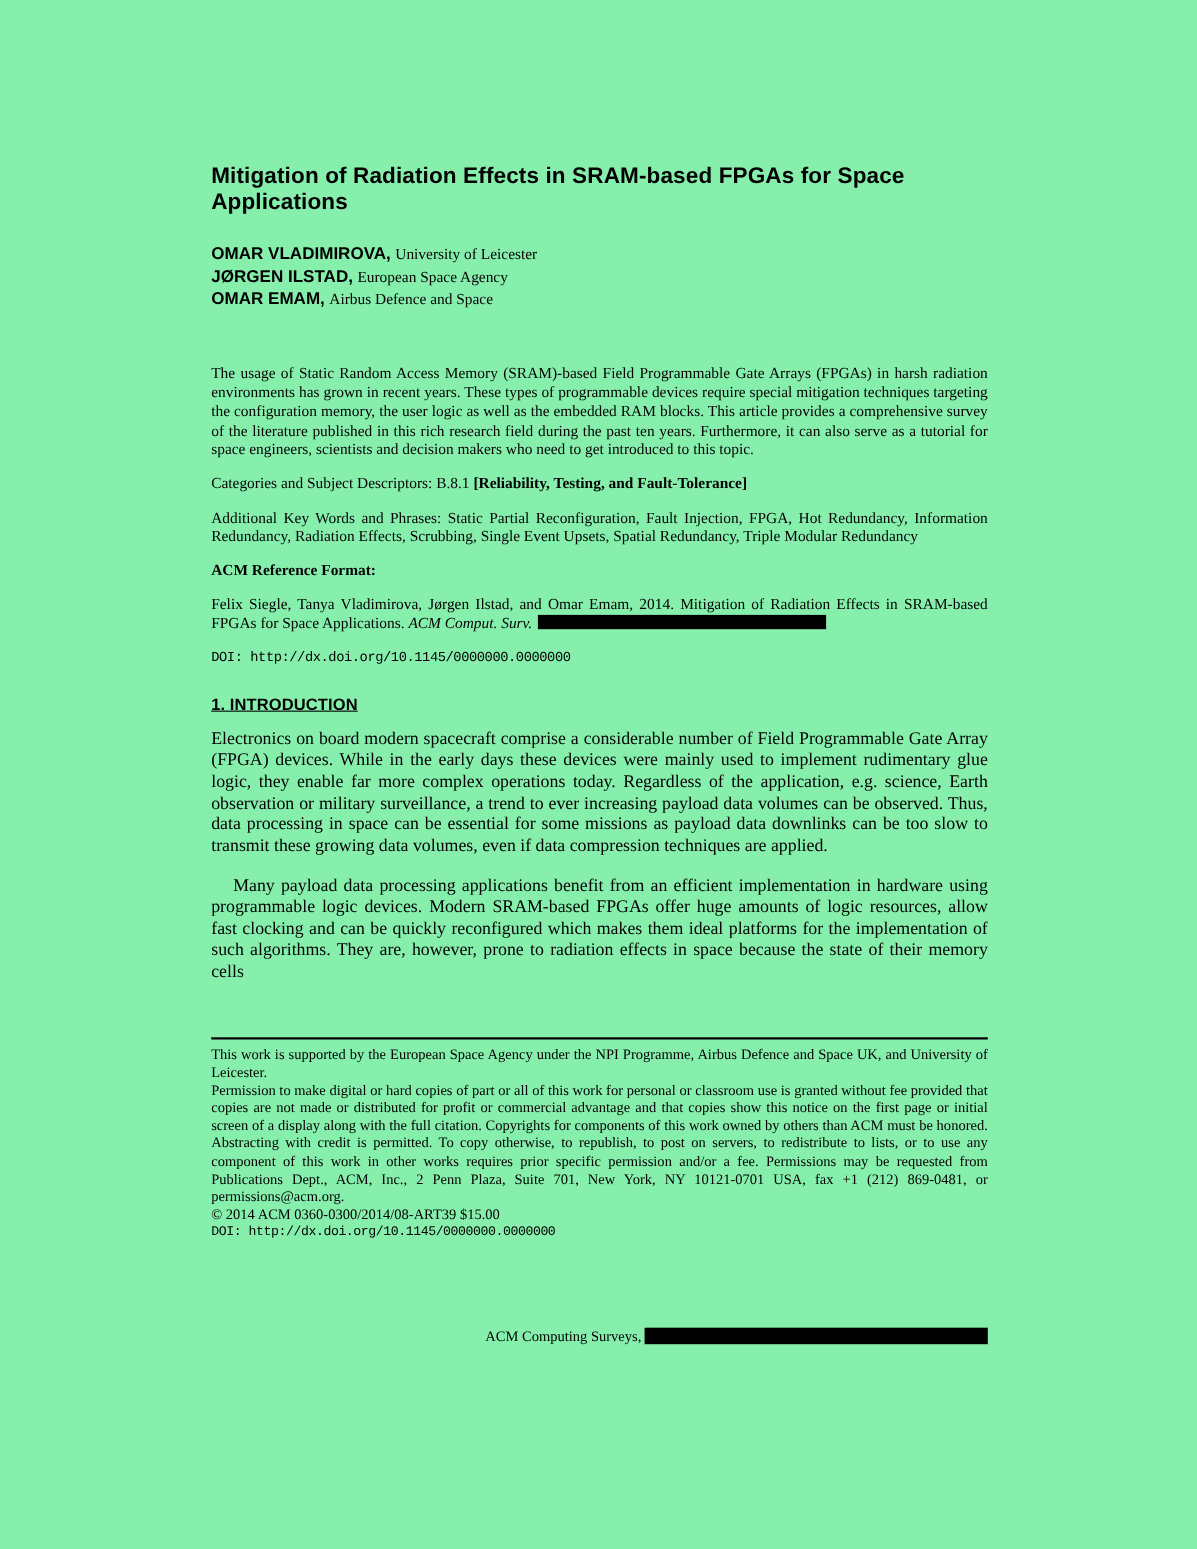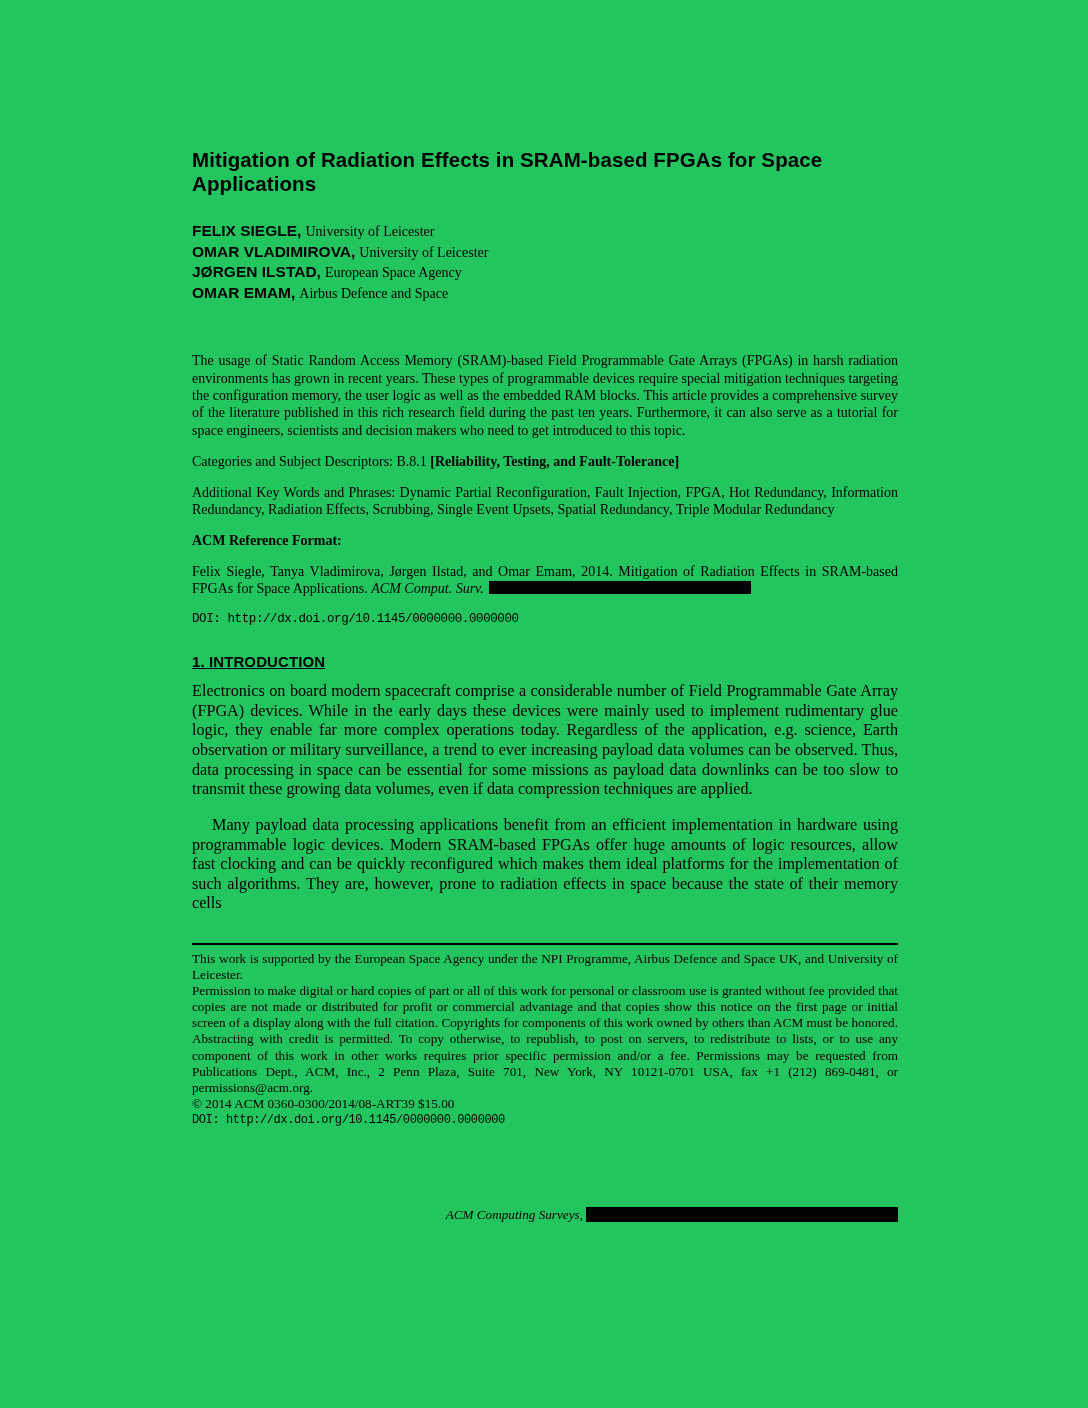--- a/index.html
+++ b/index.html
@@ -4,21 +4,21 @@
 <style>
   html, body { margin: 0; padding: 0; }
   body {
     width: 1088px; height: 1408px;
     background: #ffffff;
     font-family: "Liberation Serif", "DejaVu Serif", serif;
     color: #000000;
     position: relative;
     -webkit-font-smoothing: antialiased;
   }
-  .page { position: absolute; inset: 0; background: #22c55e; overflow: hidden; }
+  .page { position: absolute; inset: 0; background: #86efac; overflow: hidden; }
   .content { position: absolute; left: 192px; top: 148px; width: 706px; }
 
   .title {
     font-family: "Liberation Sans", "DejaVu Sans", sans-serif;
     font-weight: bold; font-size: 20.5px; line-height: 1.18;
     letter-spacing: 0.1px; margin: 0;
   }
 
   .authors { margin-top: 25px; }
   .author-line { line-height: 19.5px; white-space: nowrap; }
@@ -65,60 +65,56 @@
     position: absolute; left: 192px; top: 943px; width: 706px;
   }
   .footnote-rule { border: 0; border-top: 2px solid #000; margin: 0 0 6px 0; }
   .footnote p {
     margin: 0; font-size: 13.2px; line-height: 16.1px; text-align: justify;
   }
   .footnote .doi-line { font-size: 12px; }
 
   .page-footer {
     position: absolute; left: 192px; top: 1207px; width: 706px;
-    text-align: right; font-size: 13.2px; white-space: nowrap; font-style: italic;
+    text-align: right; font-size: 13.2px; white-space: nowrap;
   }
   .redact-footer {
     display: inline-block; background: #000;
     width: 312px; height: 15px; vertical-align: -3px; margin-left: 3px;
   }
 </style>
 </head>
 <body>
 
 <div class="page">
   <div class="content">
 
     <h1 class="title">Mitigation of Radiation Effects in SRAM-based FPGAs for Space Applications</h1>
 
     <div class="authors">
-      <div class="author-line">
-        <span class="author-name">FELIX SIEGLE,</span>
-        <span class="author-affil">University of Leicester</span>
-      </div>
       <div class="author-line">
         <span class="author-name">OMAR VLADIMIROVA,</span>
         <span class="author-affil">University of Leicester</span>
       </div>
       <div class="author-line">
         <span class="author-name">JØRGEN ILSTAD,</span>
         <span class="author-affil">European Space Agency</span>
       </div>
       <div class="author-line">
         <span class="author-name">OMAR EMAM,</span>
         <span class="author-affil">Airbus Defence and Space</span>
       </div>
     </div>
 
     <p class="abstract">The usage of Static Random Access Memory (SRAM)-based Field Programmable Gate Arrays (FPGAs) in harsh radiation environments has grown in recent years. These types of programmable devices require special mitigation techniques targeting the configuration memory, the user logic as well as the embedded RAM blocks. This article provides a comprehensive survey of the literature published in this rich research field during the past ten years. Furthermore, it can also serve as a tutorial for space engineers, scientists and decision makers who need to get introduced to this topic.</p>
 
     <p class="meta meta-block"><span>Categories and Subject Descriptors: B.8.1 </span><span class="bold">[Reliability, Testing, and Fault-Tolerance]</span></p>
 
 
-    <p class="meta meta-block">Additional Key Words and Phrases: Dynamic Partial Reconfiguration, Fault Injection, FPGA, Hot Redundancy, Information Redundancy, Radiation Effects, Scrubbing, Single Event Upsets, Spatial Redundancy, Triple Modular Redundancy</p>
+    <p class="meta meta-block">Additional Key Words and Phrases: Static Partial Reconfiguration, Fault Injection, FPGA, Hot Redundancy, Information Redundancy, Radiation Effects, Scrubbing, Single Event Upsets, Spatial Redundancy, Triple Modular Redundancy</p>
 
     <p class="meta ref-heading">ACM Reference Format:</p>
     <p class="ref-citation"><span>Felix Siegle, Tanya Vladimirova, Jørgen Ilstad, and Omar Emam, 2014. Mitigation of Radiation Effects in SRAM-based FPGAs for Space Applications. </span><span class="italic">ACM Comput. Surv.</span><span class="redact-inline"></span></p>
     <p class="doi-line">DOI: http://dx.doi.org/10.1145/0000000.0000000</p>
 
     <h2 class="section-heading">1. INTRODUCTION</h2>
     <p class="body-para">Electronics on board modern spacecraft comprise a considerable number of Field Programmable Gate Array (FPGA) devices. While in the early days these devices were mainly used to implement rudimentary glue logic, they enable far more complex operations today. Regardless of the application, e.g. science, Earth observation or military surveillance, a trend to ever increasing payload data volumes can be observed. Thus, data processing in space can be essential for some missions as payload data downlinks can be too slow to transmit these growing data volumes, even if data compression techniques are applied.</p>
     <p class="body-para indent">Many payload data processing applications benefit from an efficient implementation in hardware using programmable logic devices. Modern SRAM-based FPGAs offer huge amounts of logic resources, allow fast clocking and can be quickly reconfigured which makes them ideal platforms for the implementation of such algorithms. They are, however, prone to radiation effects in space because the state of their memory cells</p>
 
   </div>

